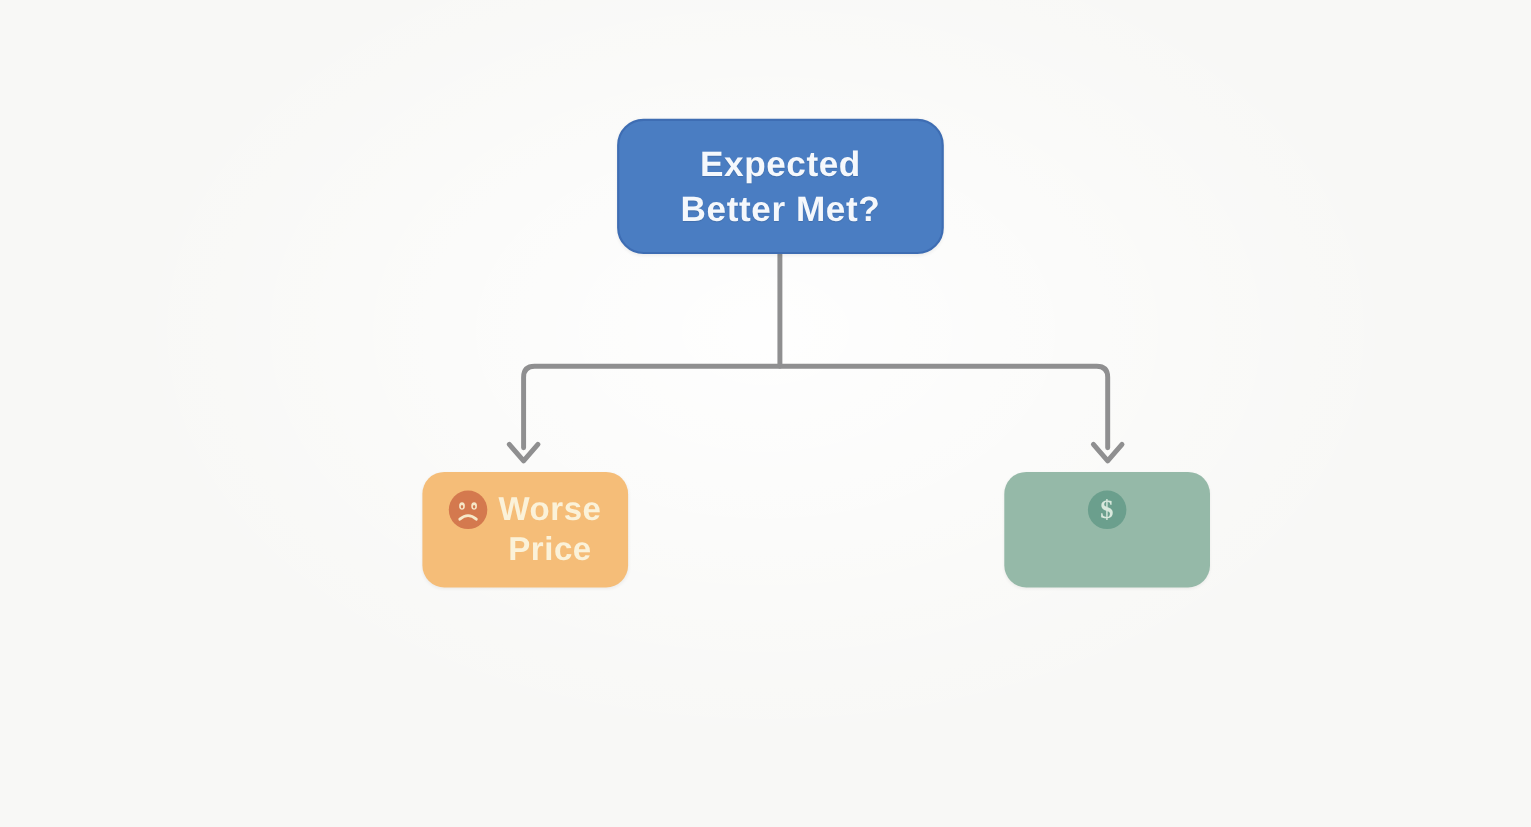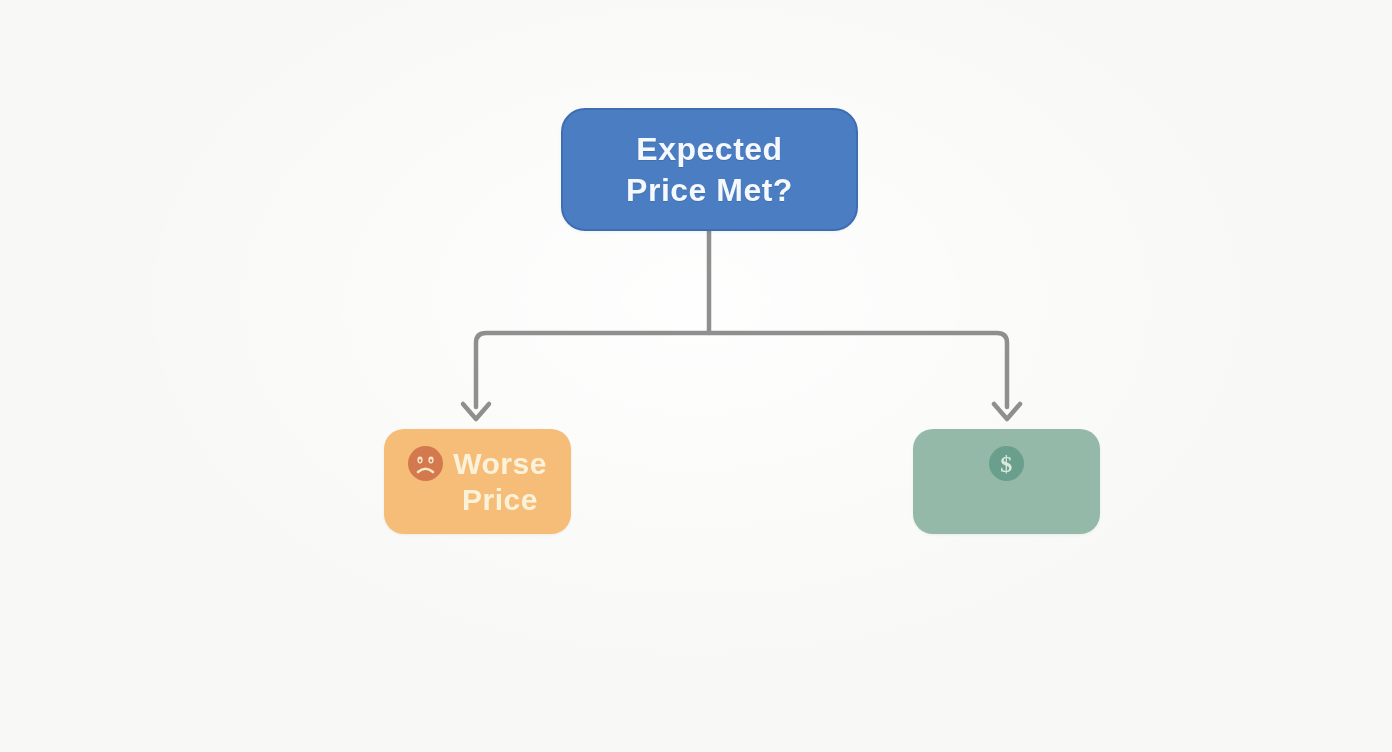--- a/index.html
+++ b/index.html
@@ -114,21 +114,21 @@
 
     <path d="M 476 407 L 476 343 Q 476 333 486 333 L 997 333 Q 1007 333 1007 343 L 1007 407"></path>
 
     <path d="M 463 404 L 476 419 L 489 404"></path>
 
     <path d="M 994 404 L 1007 419 L 1020 404"></path>
   </svg>
 
   <div class="node node-root">
     <span class="label">Expected
-Price Met?</span>
+Better Met?</span>
   </div>
 
   <div class="node node-branch node-worse">
     <span class="icon-circle icon-worse">
       <svg width="35" height="35" viewBox="0 0 35 35">
         <g fill="none">
           <ellipse cx="12" cy="14" rx="2.6" ry="3.4" fill="#f6e8c8"></ellipse>
           <ellipse cx="23" cy="14" rx="2.6" ry="3.4" fill="#f6e8c8"></ellipse>
           <ellipse cx="12" cy="14.6" rx="1.1" ry="1.6" fill="#d4794e"></ellipse>
           <ellipse cx="23" cy="14.6" rx="1.1" ry="1.6" fill="#d4794e"></ellipse>

